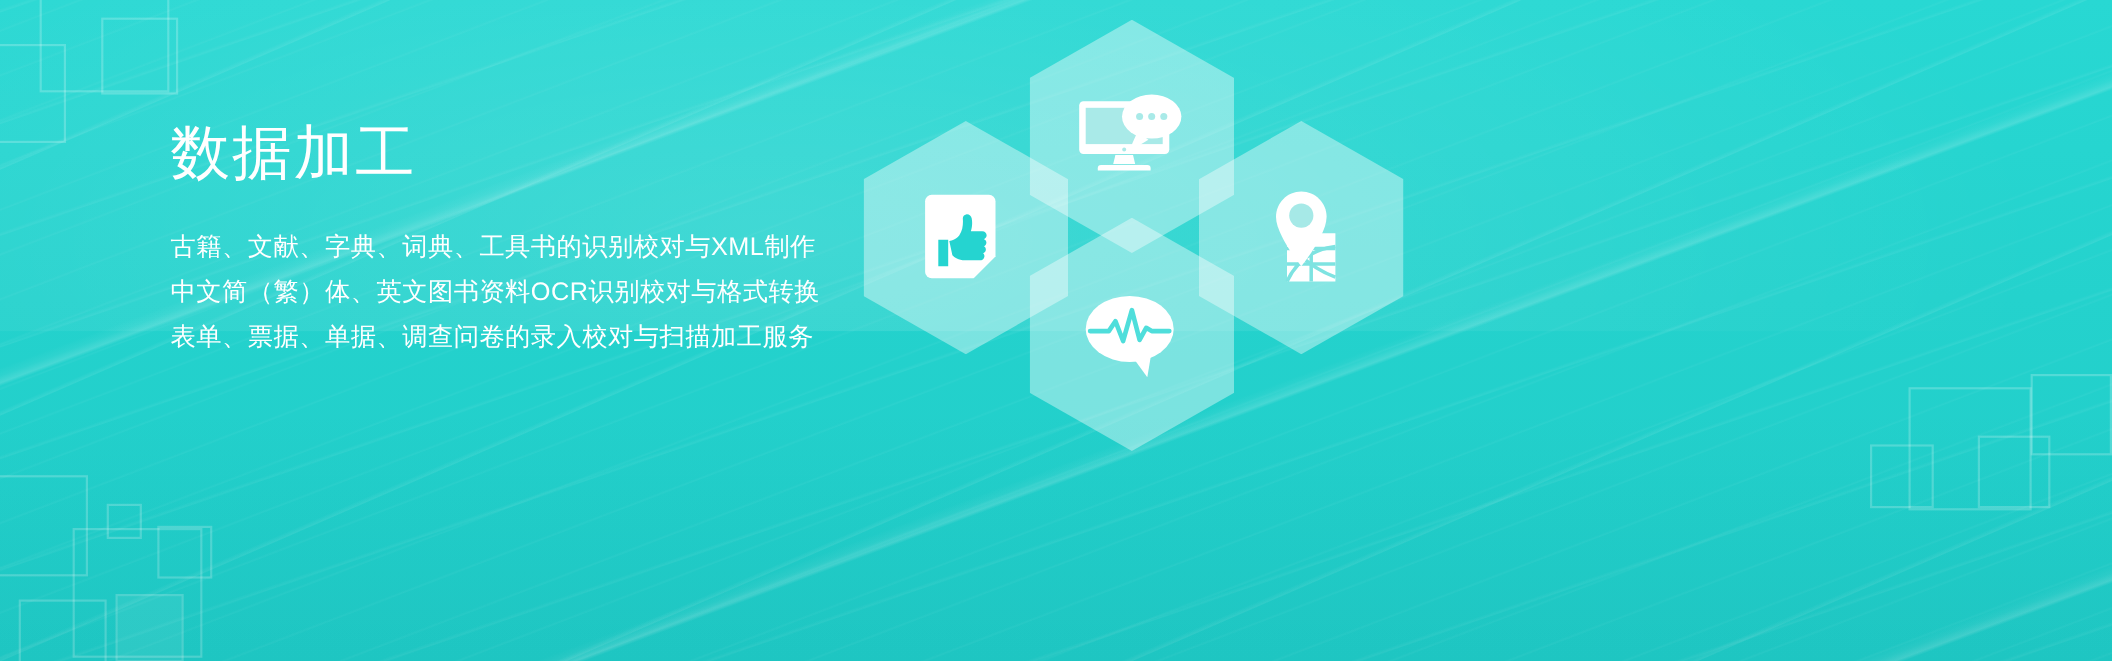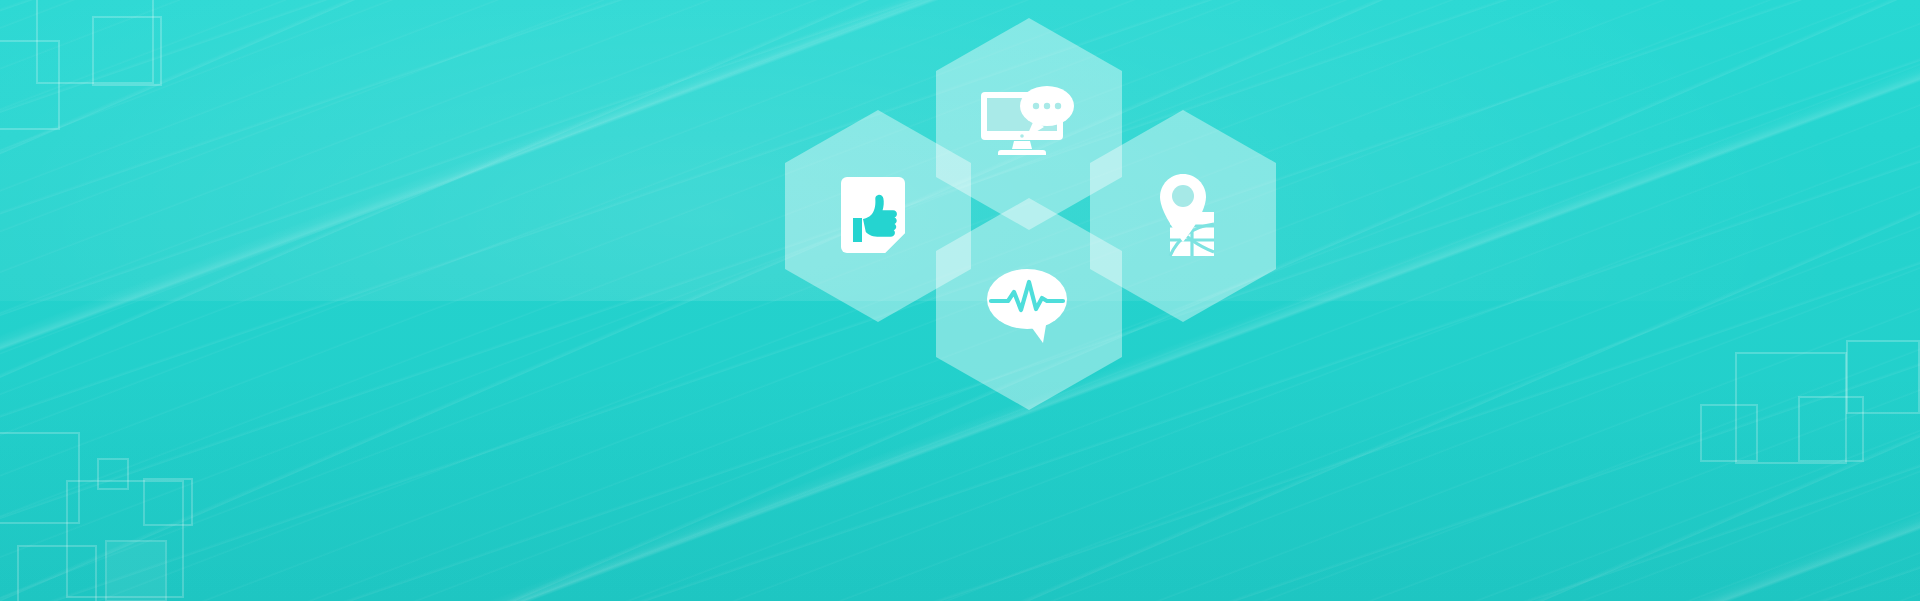--- a/index.html
+++ b/index.html
@@ -161,20 +161,26 @@
   <div class="sq" style="left:-12px; top:432px;  width:92px;  height:92px;"></div>
   <div class="sq" style="left:97px;  top:458px;  width:32px;  height:32px;"></div>
 
   <div class="sq" style="left:1735px; top:352px; width:112px; height:112px;"></div>
   <div class="sq" style="left:1798px; top:396px; width:66px;  height:66px;"></div>
   <div class="sq" style="left:1700px; top:404px; width:58px;  height:58px;"></div>
   <div class="sq" style="left:1846px; top:340px; width:74px;  height:74px;"></div>
 
   <div class="vignette-bottom"></div>
 
+  <div class="text-block">
+    <h1 class="headline">数据加工</h1>
+    <div class="subline">古籍、文献、字典、词典、工具书的识别校对与XML制作</div>
+    <div class="subline">中文简（繁）体、英文图书资料OCR识别校对与格式转换</div>
+    <div class="subline">表单、票据、单据、调查问卷的录入校对与扫描加工服务</div>
+  </div>
 
   <div class="hex-cluster">
 
     <div class="hex hex-doc">
       <span>
         <svg width="78" height="90" viewBox="0 0 78 90">
           <path fill="#ffffff" d="M8 6 h52 a6 6 0 0 1 6 6 v50 l-20 20 h-38 a6 6 0 0 1 -6 -6 v-64 a6 6 0 0 1 6 -6 z"></path>
           <path fill="#ffffff" d="M66 62 l-20 20 v-14 a6 6 0 0 1 6 -6 z" opacity="0.85"></path>
           <path fill="#25d4d0" d="M24 48 c0 0 6 -1 9 -5 c3.5 -4.6 3.6 -11 3.3 -15.2 c-0.15 -2.1 1.1 -3.6 3 -3.9 c2.6 -0.4 4.6 1.2 5.1 3.7 c0.7 3.6 0.4 8.1 -0.8 11.6 h10.4 c2.5 0 4.2 1.9 3.9 4.2 c-0.2 1.5 -1.2 2.5 -2.4 3 c1.5 0.6 2.4 1.9 2.2 3.6 c-0.15 1.4 -1 2.4 -2.2 2.9 c1.2 0.7 1.9 1.9 1.7 3.4 c-0.2 1.5 -1.2 2.5 -2.5 2.9 c0.9 0.7 1.4 1.8 1.2 3.1 c-0.3 2 -2 3.4 -4.2 3.4 h-13.5 c-5.9 0 -9.6 -2.6 -11.4 -4.6 z"></path>
           <path fill="#25d4d0" d="M14 47 h9 v24 h-9 z"></path>

